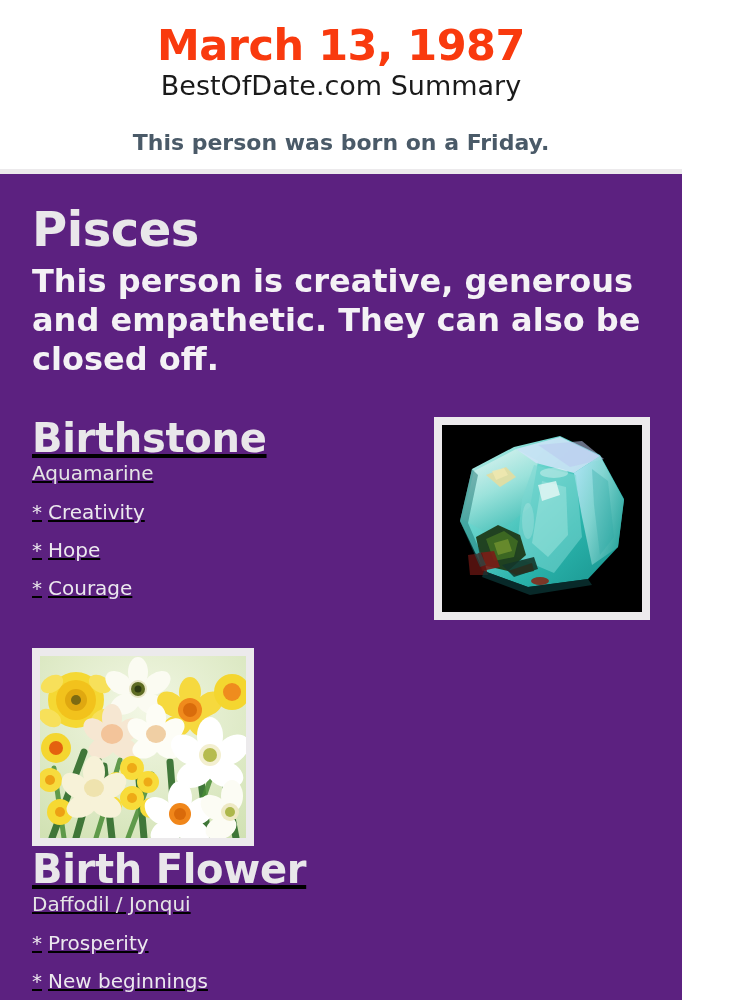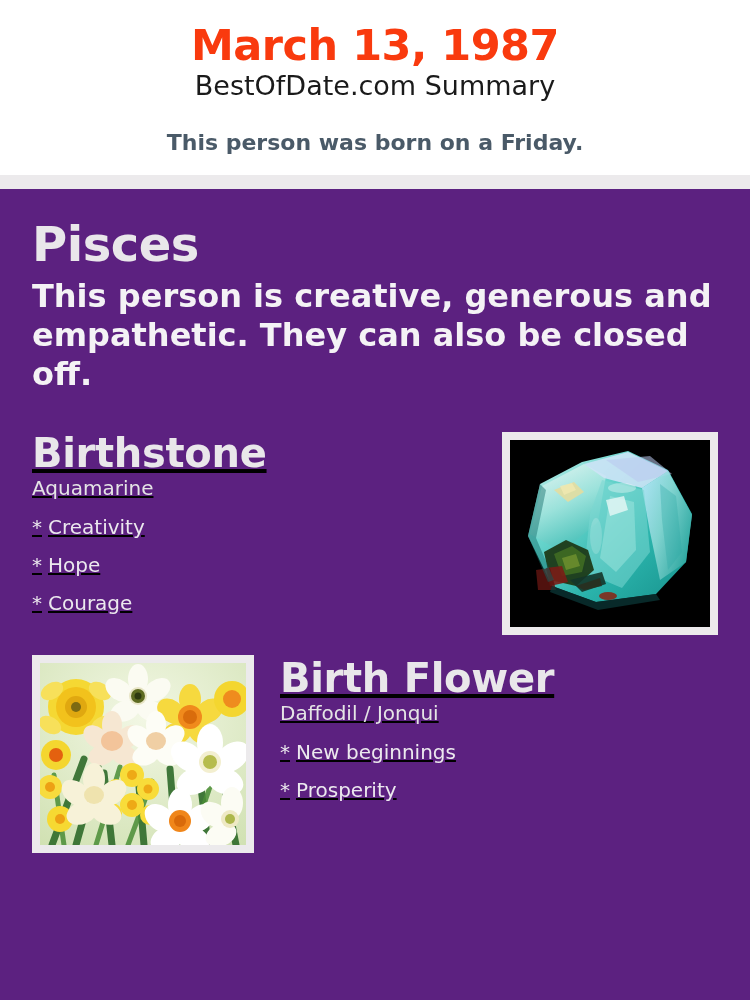--- a/index.html
+++ b/index.html
@@ -2,21 +2,21 @@
 <html><head>
 <meta charset="utf-8">
 <style>
   * { margin:0; padding:0; box-sizing:border-box; }
   html, body {
     width:750px; height:1000px;
     background:#ffffff;
     font-family:"DejaVu Sans", sans-serif;
     overflow:hidden;
   }
-  .card { width:750px; height:1000px; position:relative; display:flex; flex-direction:column; }
+  .card { width:682px; height:1000px; position:relative; display:flex; flex-direction:column; }
 
   
   .header {
     background:#ffffff;
     padding:22px 20px 12px 20px;
     text-align:center;
     height:175px;
   }
   .date-title {
     font-size:43px;
@@ -61,21 +61,21 @@
     font-weight:700;
     color:#f4f2f5;
     line-height:1.22;
     margin-top:8px;
     max-width:680px;
   }
 
   
   .section { display:flex; align-items:flex-start;text-decoration:underline; }
   .section-birthstone { margin-top:34px; justify-content:space-between; }
-  .section-flower { margin-top:20px; justify-content:flex-start; }
+  .section-flower { margin-top:28px; justify-content:flex-start;flex-direction:column; }
 
   .sec-text { flex:0 0 auto; }
   .sec-title {
     font-size:40px;
     font-weight:700;
     color:#e9e7ea;
     line-height:1.05;
     letter-spacing:-0.3px;
   }
   .sec-sub {
@@ -375,20 +375,20 @@
               <circle cx="190" cy="156" r="5" fill="#adb74b"></circle>
             </g>
           </svg>
         </div>
       </div>
 
       <div class="sec-text">
         <div class="sec-title">Birth Flower</div>
         <div class="sec-sub">Daffodil / Jonqui</div>
         <ul class="sec-list">
+          <li><span class="bullet-star">*</span><span>Prosperity</span></li>
           <li><span class="bullet-star">*</span><span>New beginnings</span></li>
-          <li><span class="bullet-star">*</span><span>Prosperity</span></li>
         </ul>
       </div>
     </div>
 
   </div>
 </div>
 
 </body></html>

